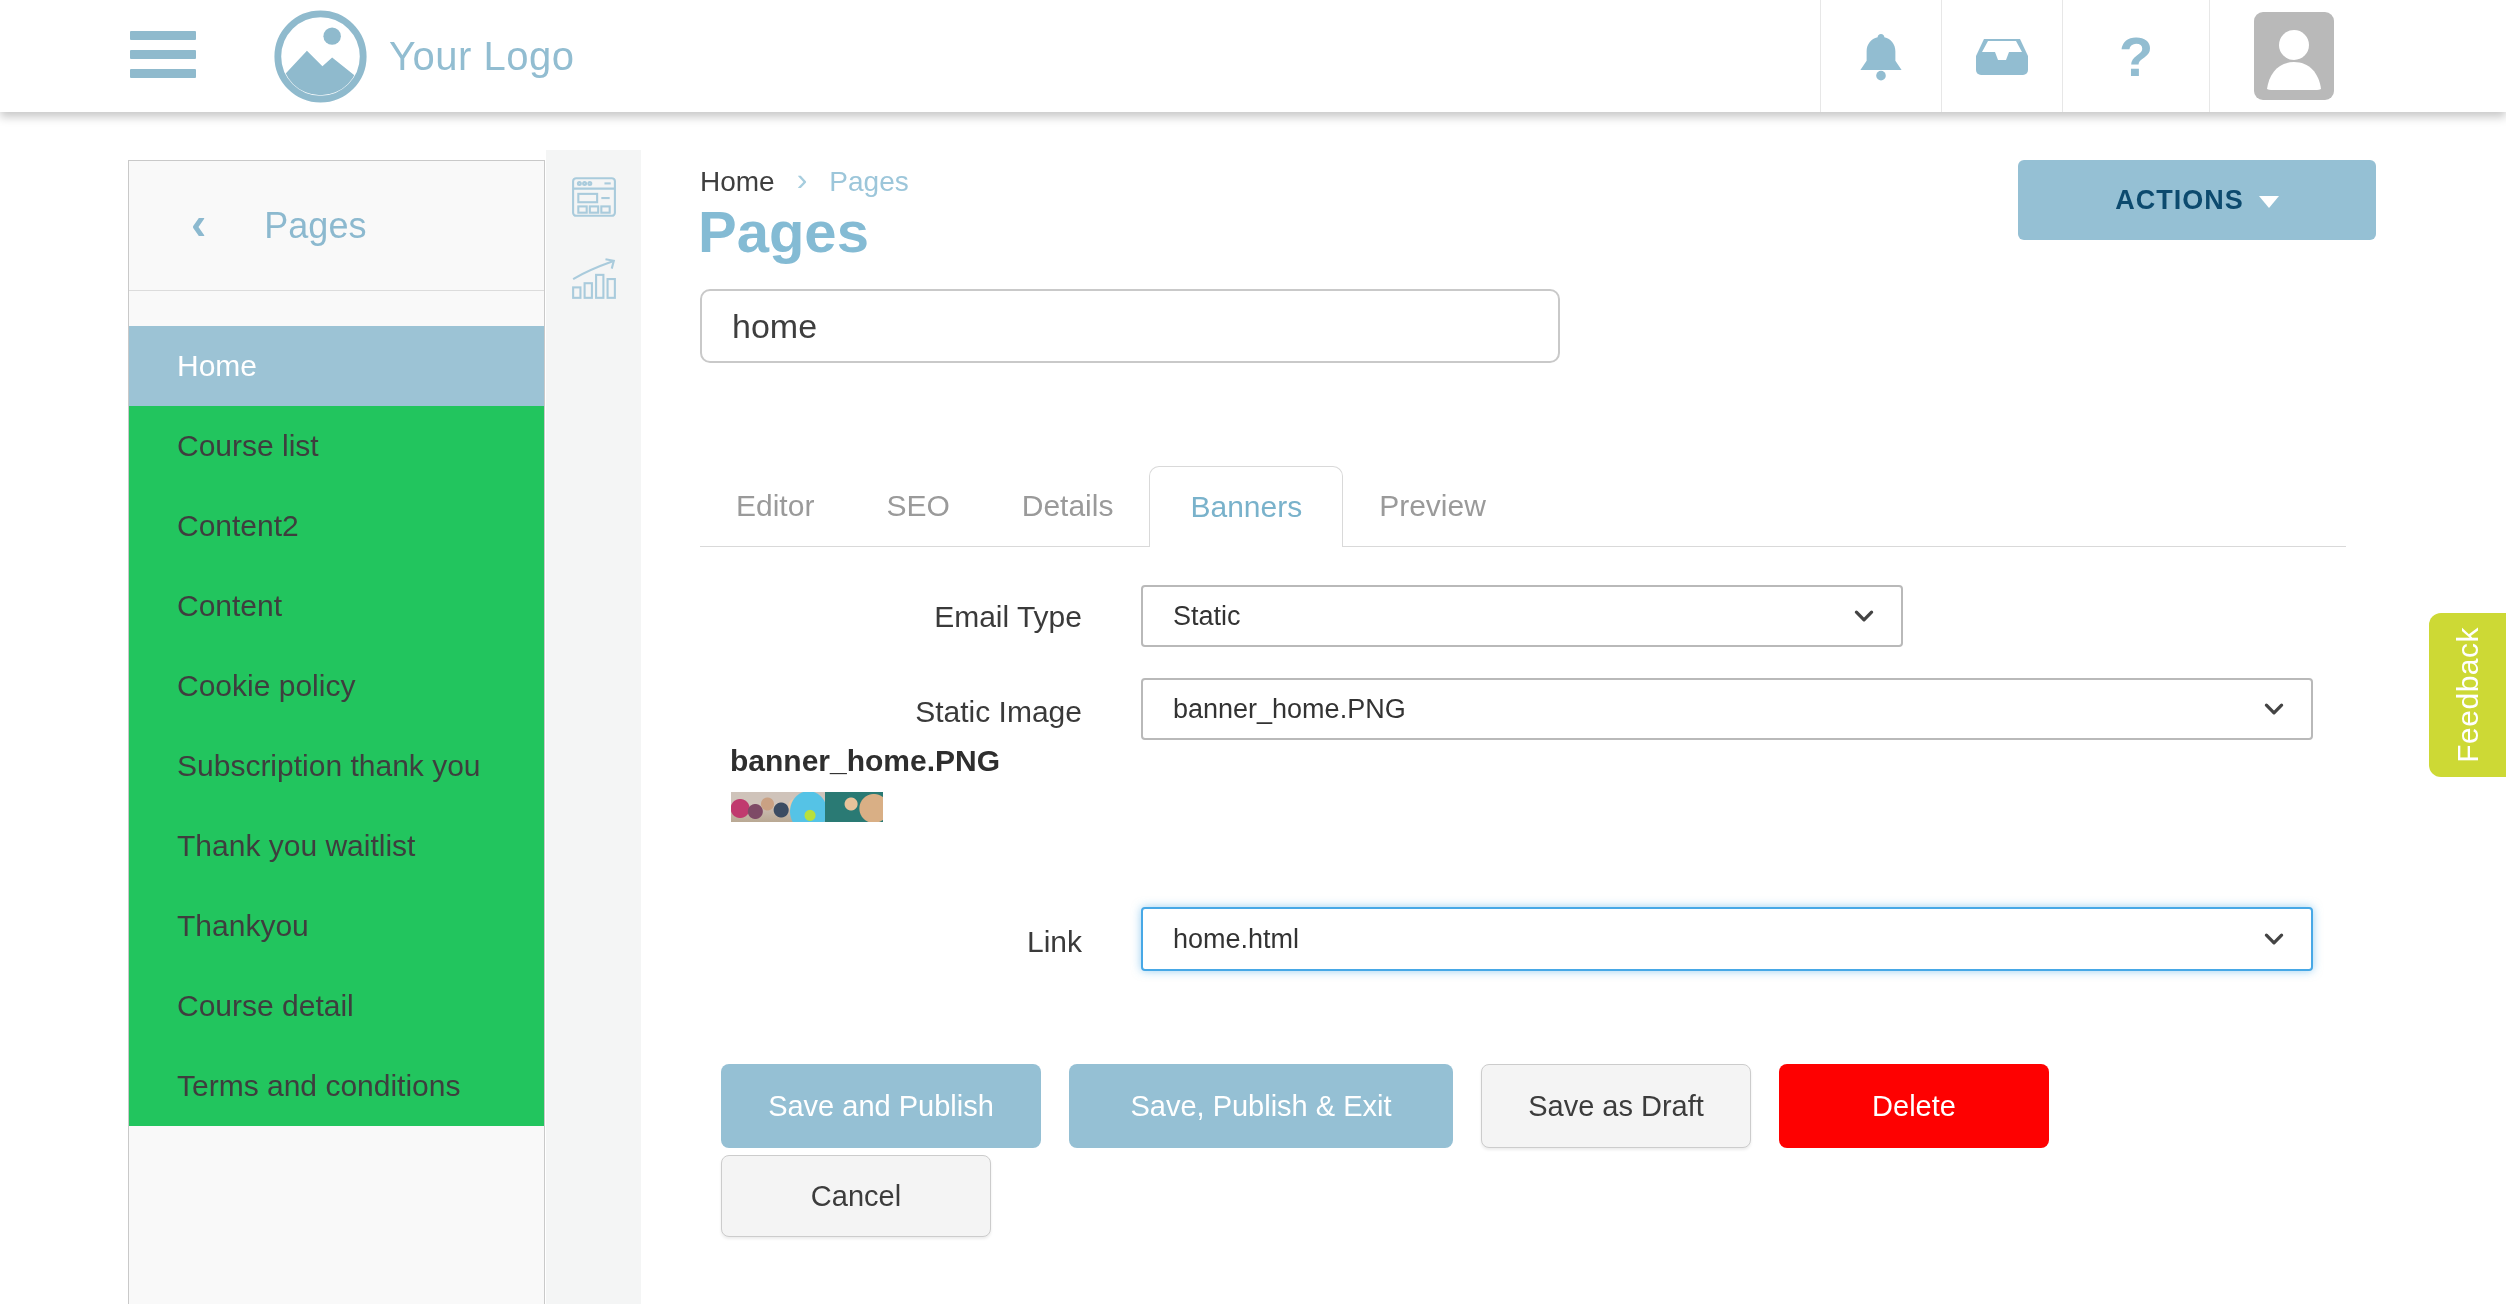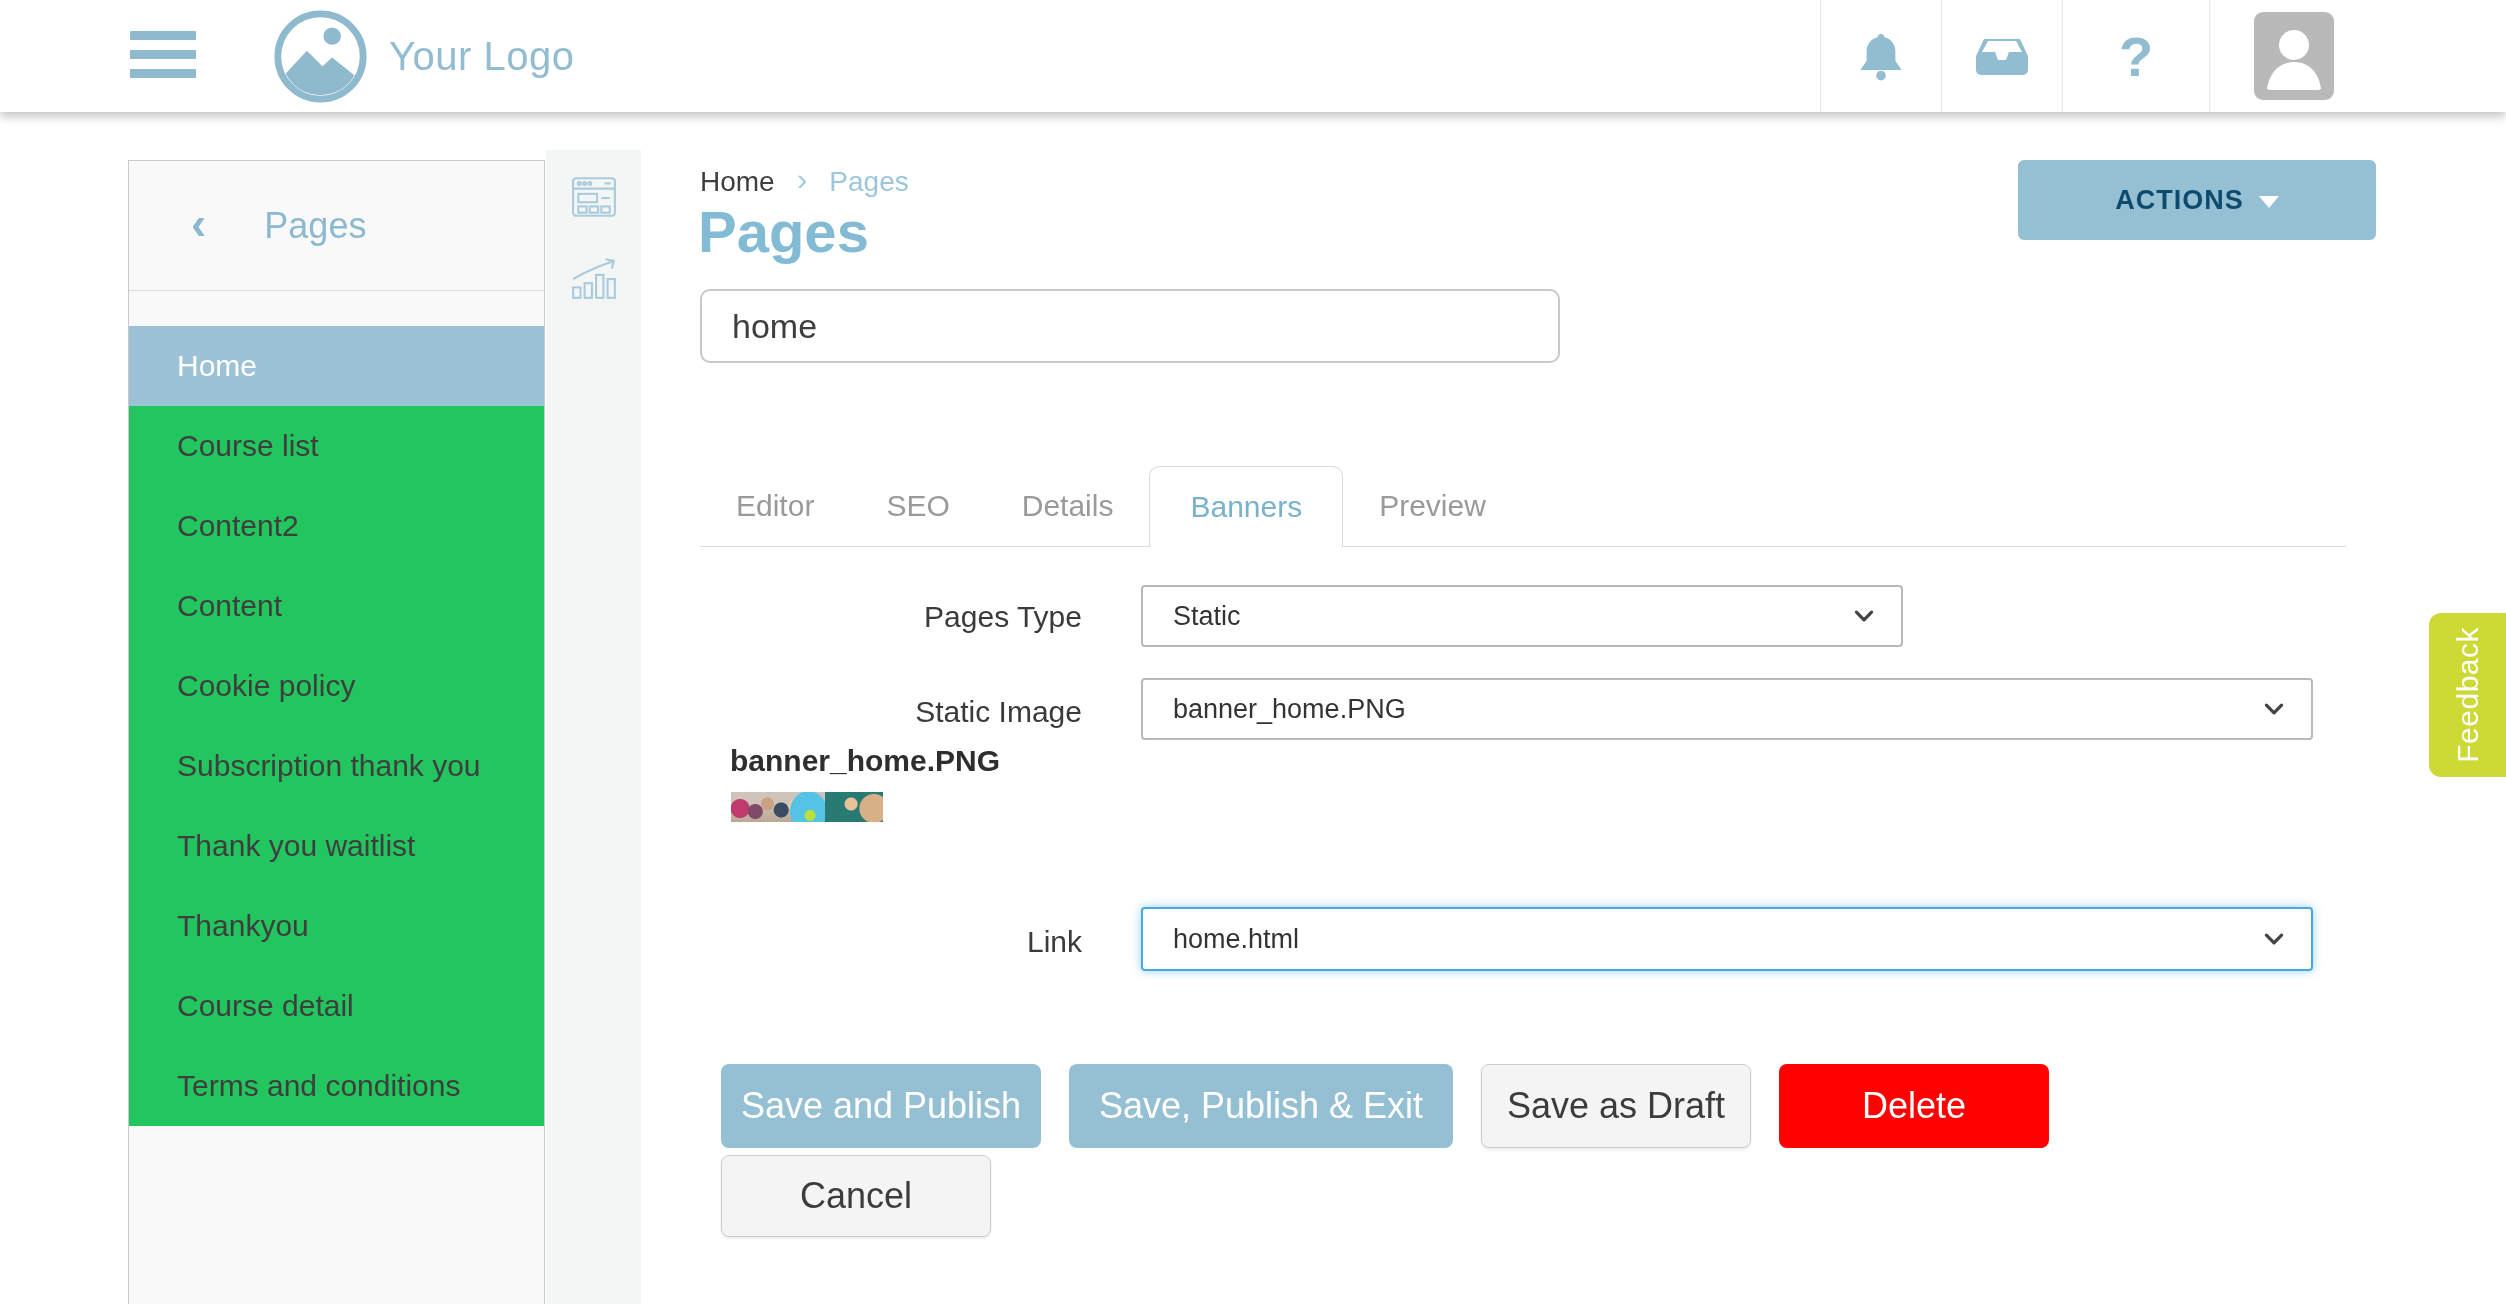--- a/index.html
+++ b/index.html
@@ -121,21 +121,21 @@
       radial-gradient(circle at 24% 40%, #caa183 0 6px, transparent 7px),
       radial-gradient(circle at 16% 65%, #7e4a66 0 7px, transparent 8px),
       radial-gradient(circle at 6% 55%, #c03a6e 0 9px, transparent 10px),
       linear-gradient(180deg, #cfc3ba 0 40%, #b9a893 100%);
   }
 
   .btn-row { position: absolute; left: 721px; top: 1064px; display: flex; gap: 28px; }
   .btn {
     height: 84px; border-radius: 8px; border: none; cursor: pointer;
     display: flex; align-items: center; justify-content: center;
-    font-size: 36px; font-family: "Liberation Sans", sans-serif;
+    font-size: 29px; font-family: "Liberation Sans", sans-serif;
   }
   .btn-primary { background: #95c0d4; color: #fff; }
   .btn-secondary { background: #f4f4f4; color: #3c3c3c; border: 1px solid #cccccc; box-shadow: 0 2px 3px rgba(0,0,0,0.08); }
   .btn-danger { background: #fe0101; color: #fff; }
   .w1 { width: 320px; } .w2 { width: 384px; } .w3 { width: 270px; } .w4 { width: 273px; } .w5 { width: 270px; }
   .cancel-btn { position: absolute; left: 721px; top: 1155px; width: 270px; height: 82px; }
 
   .feedback-tab {
     position: absolute; left: 2429px; top: 613px; width: 77px; height: 164px;
     background: #cdd935; border-radius: 12px 0 0 12px; cursor: pointer;
@@ -262,21 +262,21 @@
 
 
   <div class="tabs">
     <div class="tab">Editor</div>
     <div class="tab">SEO</div>
     <div class="tab">Details</div>
     <div class="tab active">Banners</div>
     <div class="tab">Preview</div>
   </div>
 
-  <div class="frow-label lbl-banner-type">Pages Type</div>
+  <div class="frow-label lbl-banner-type">Email Type</div>
   <div class="sel sel-banner-type">
     <span>Static</span>
     <svg width="26" height="26" viewBox="0 0 24 24" fill="none" stroke="#444" stroke-width="3" stroke-linecap="round" stroke-linejoin="round">
         <polyline points="5,8.5 12,15.5 19,8.5"></polyline>
       </svg>
   </div>
 
   <div class="frow-label lbl-static-image">Static Image</div>
   <div class="sel sel-static-image">
     <span>banner_home.PNG</span>

